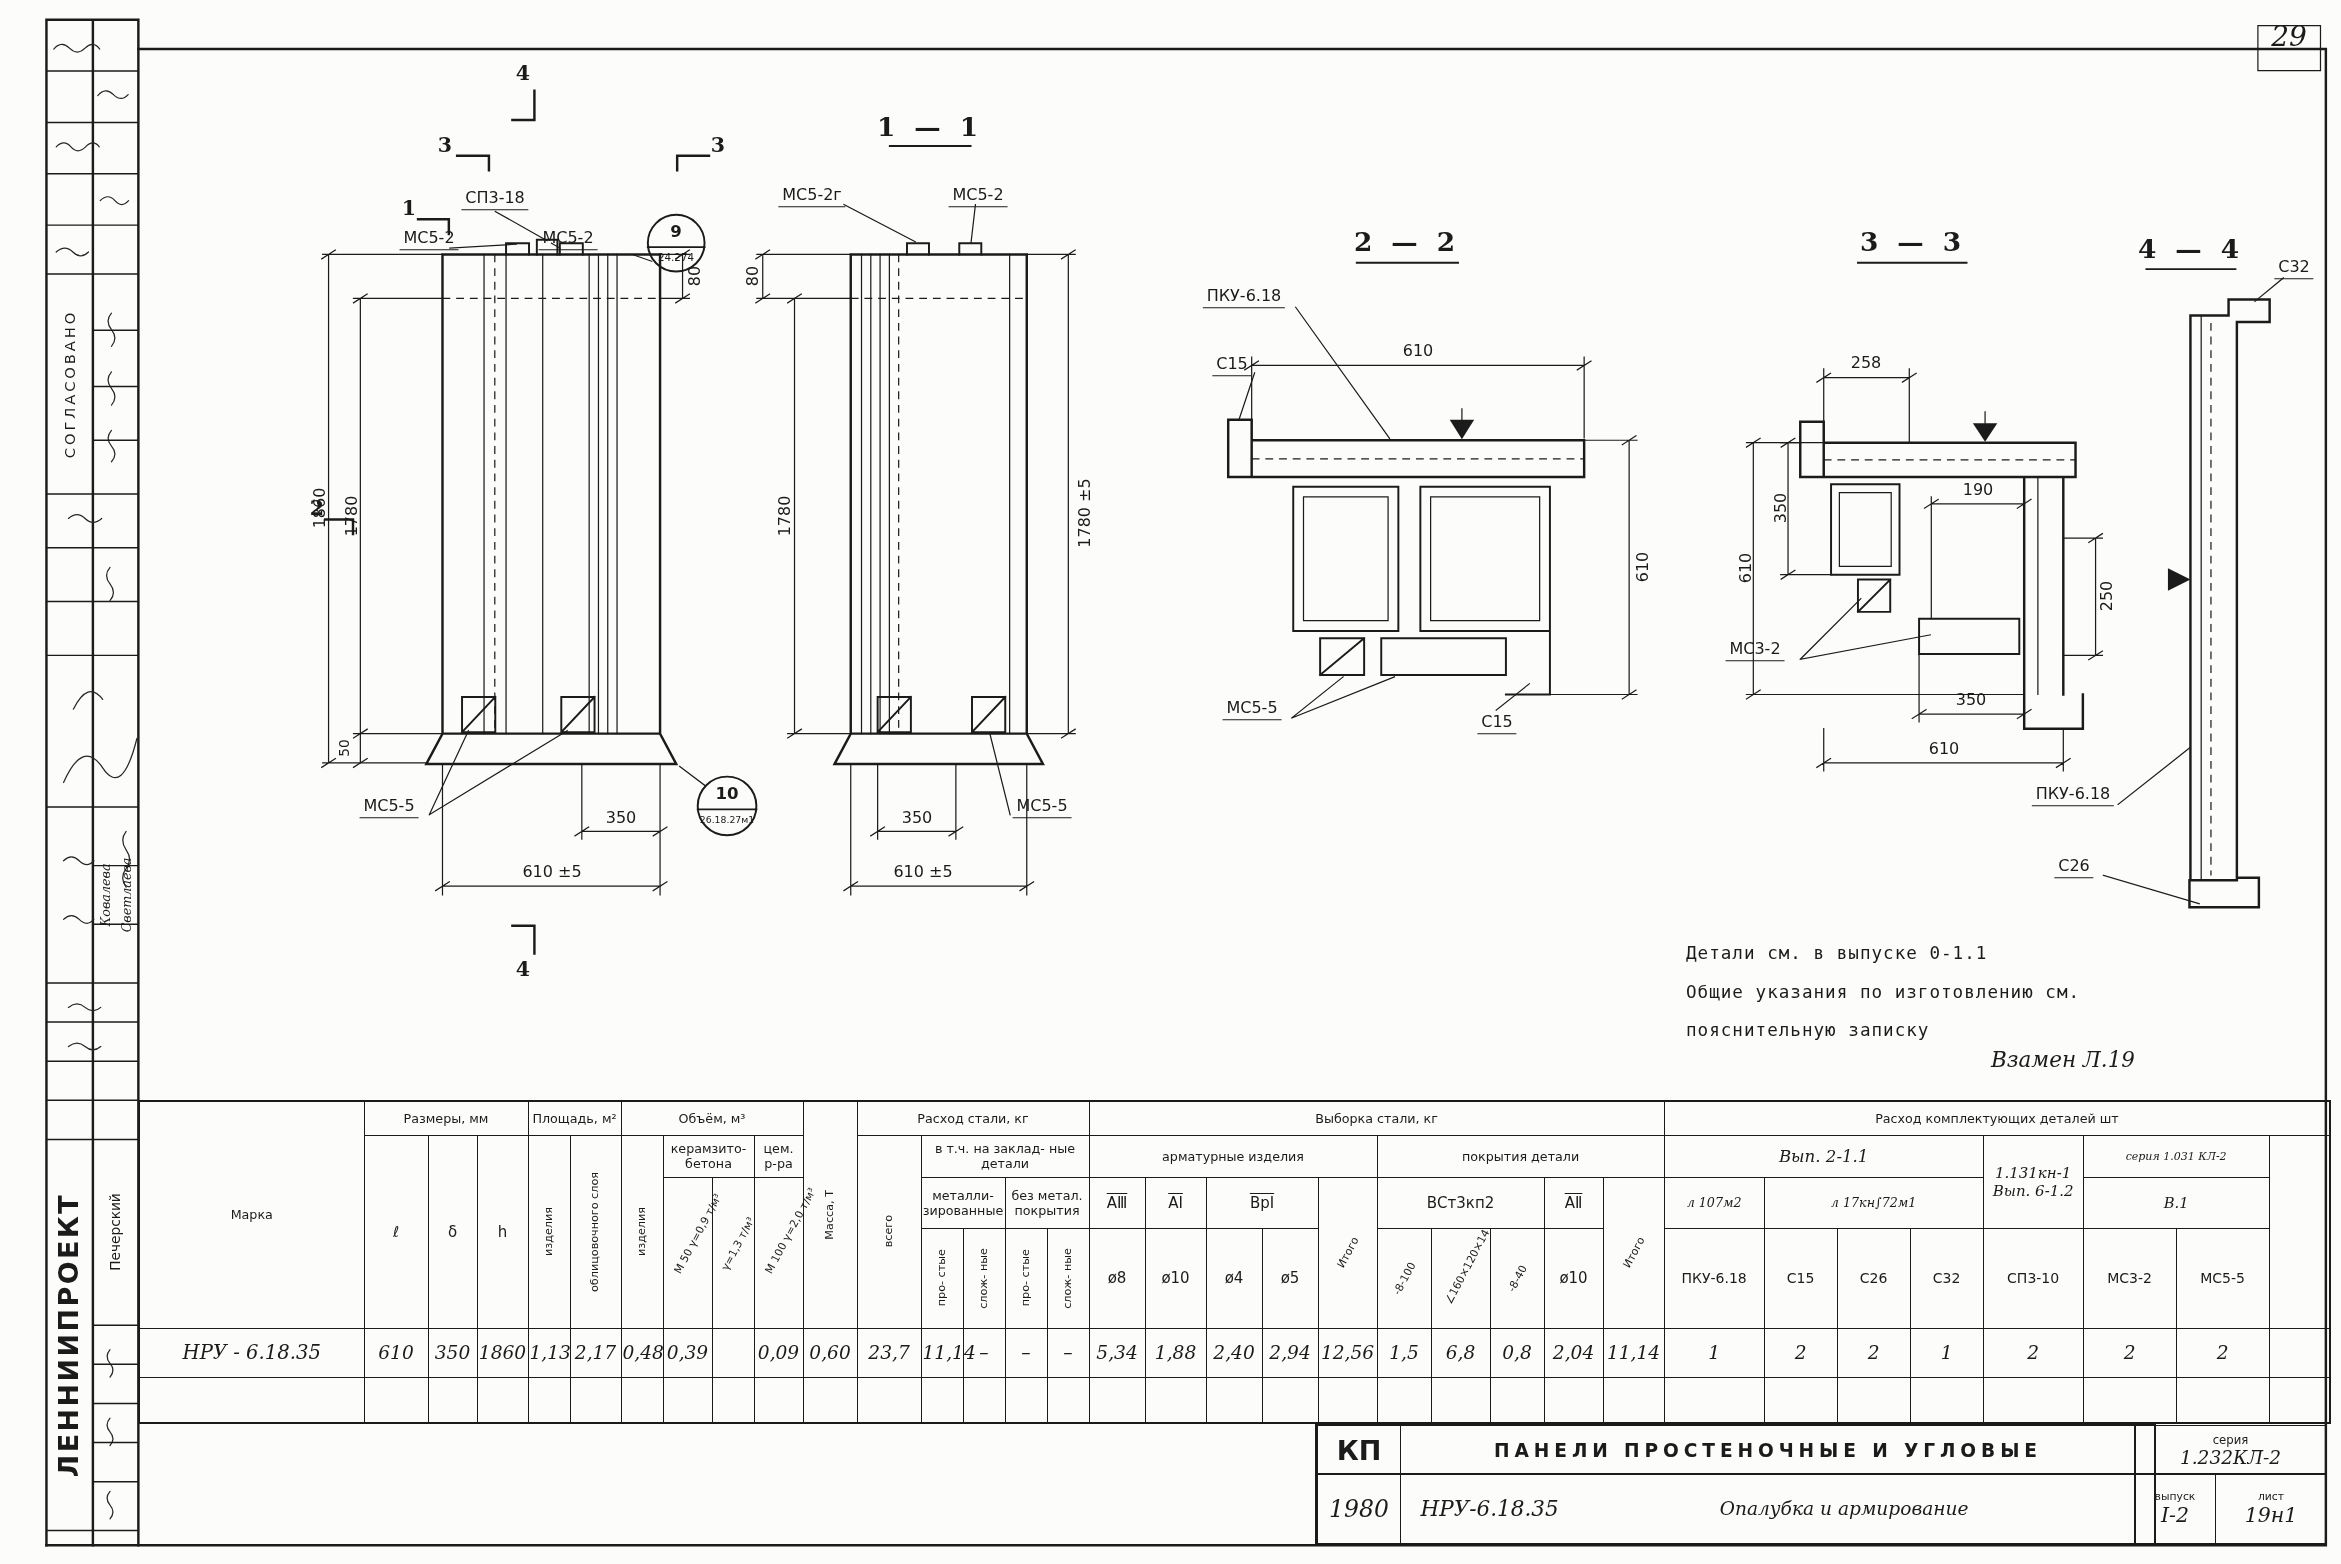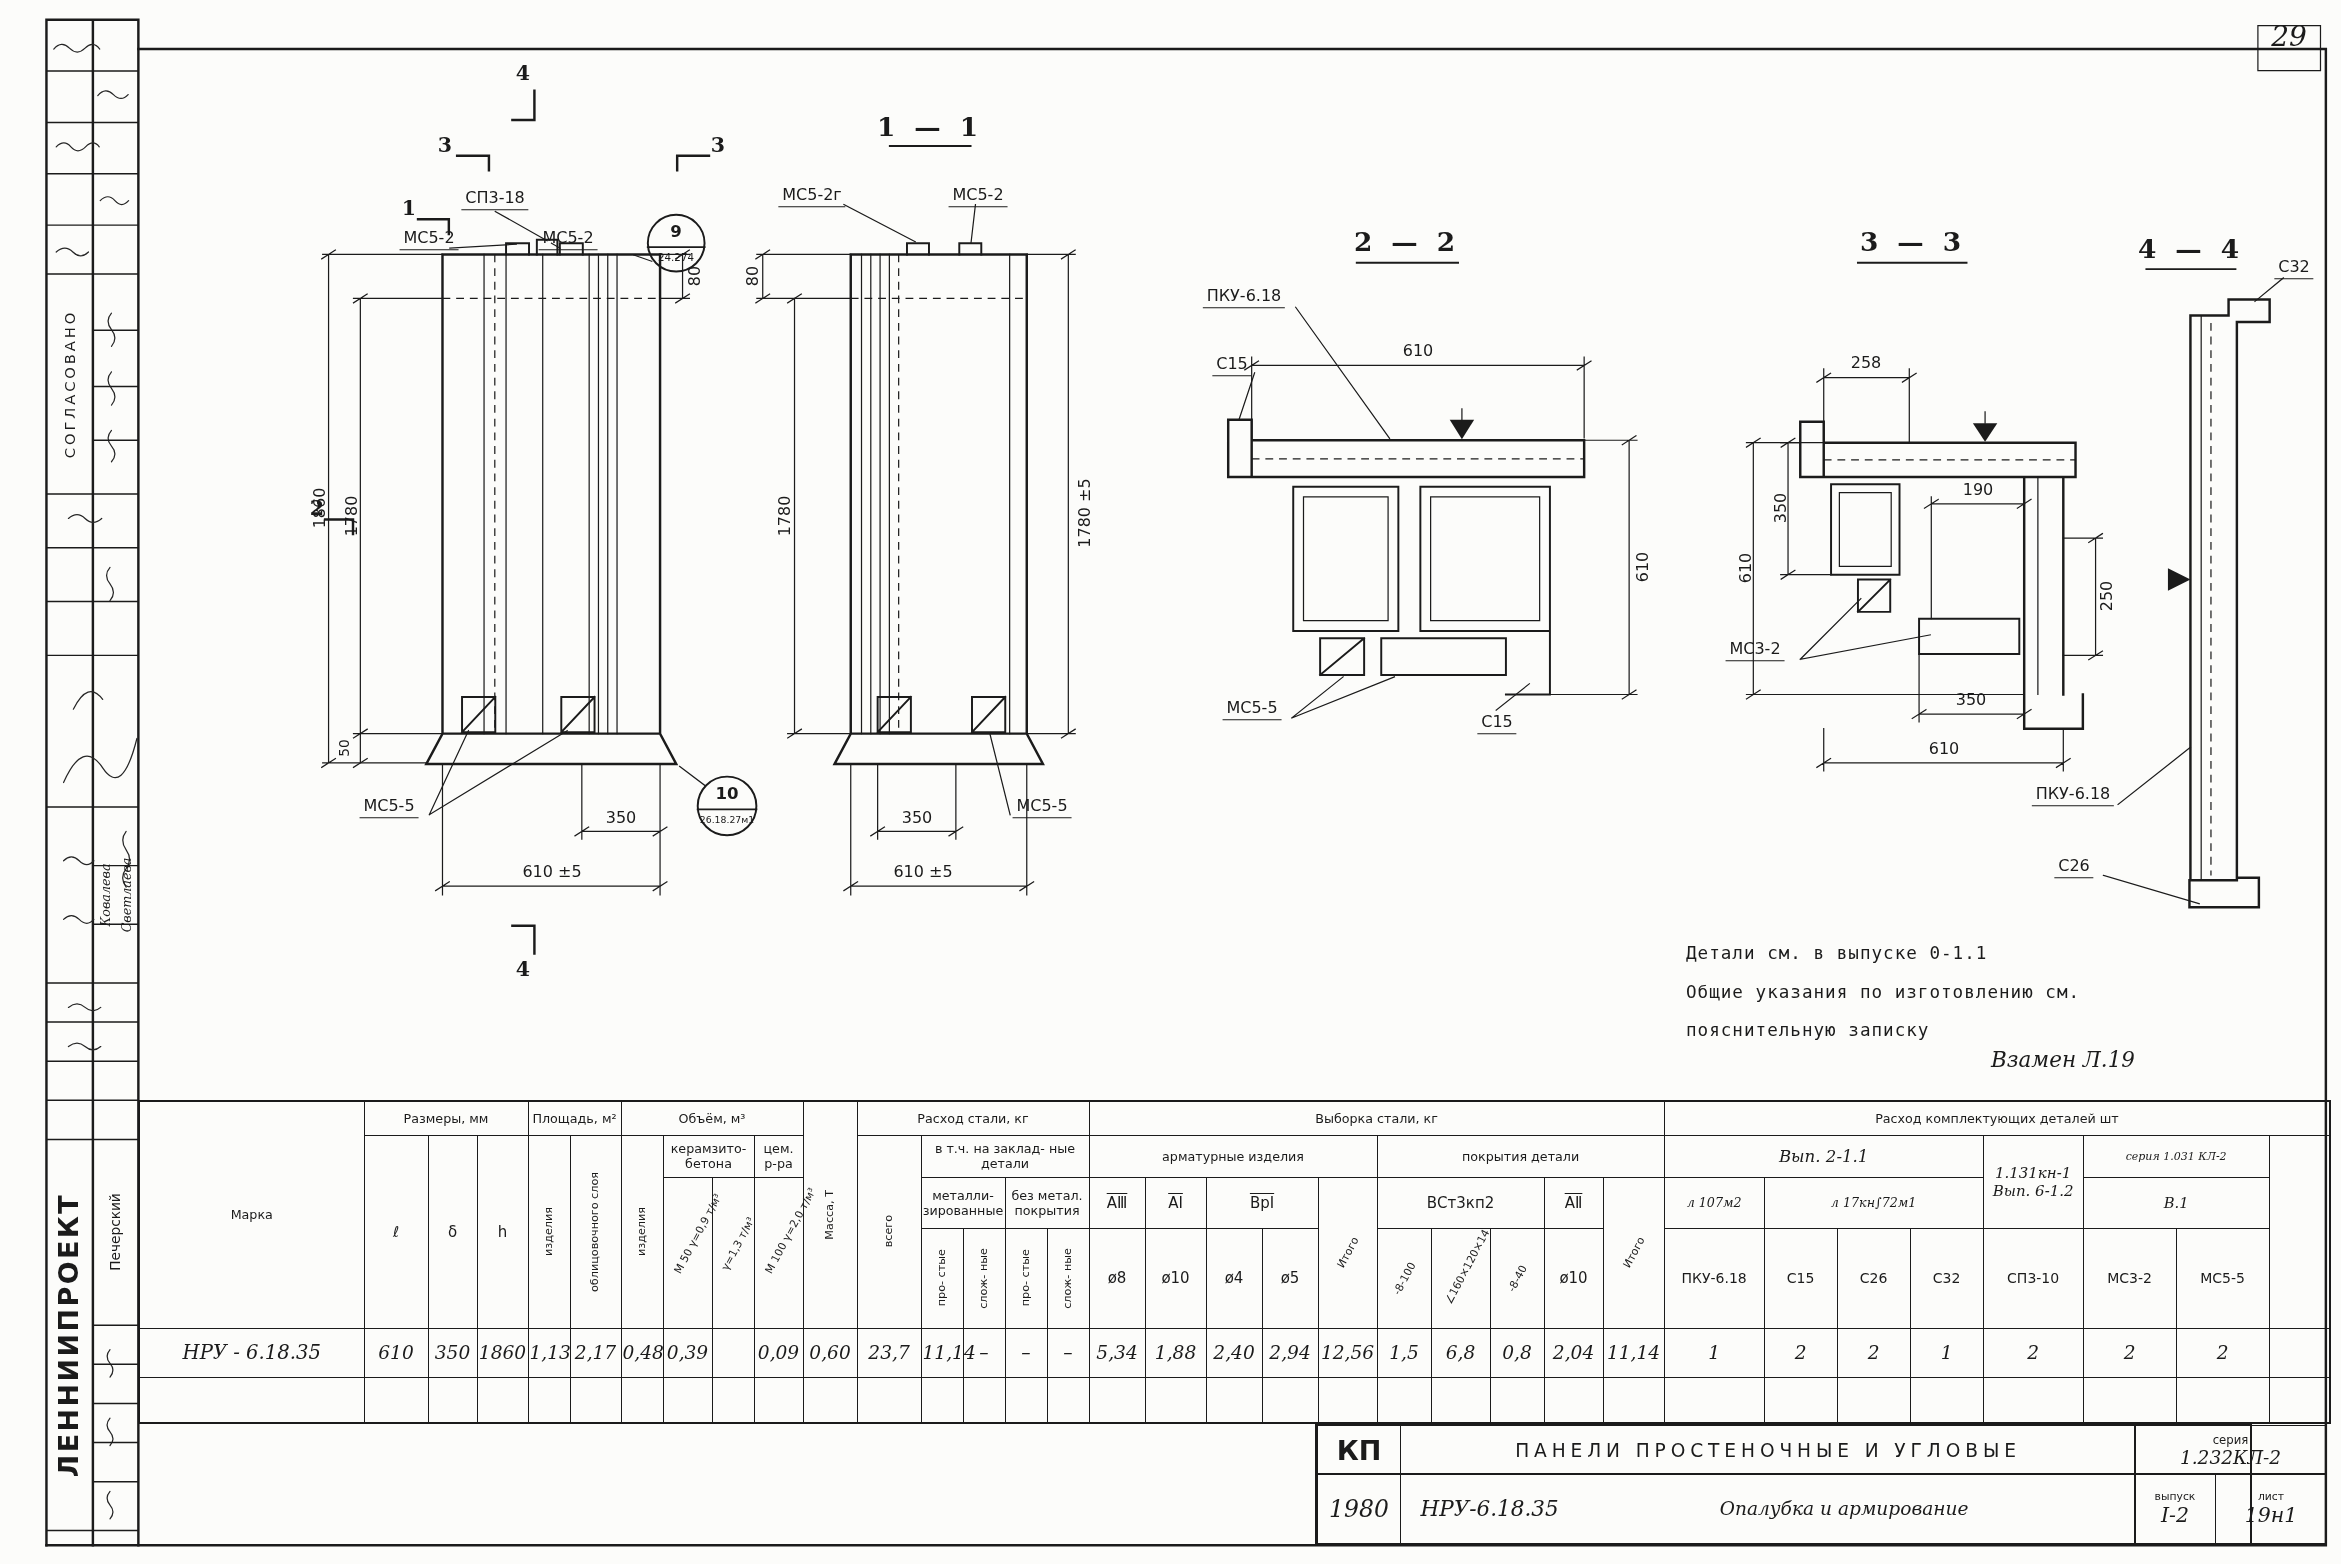--- a/index.html
+++ b/index.html
@@ -396,29 +396,29 @@
           <td></td>
           <td></td>
           <td></td>
           <td></td>
           <td></td>
           <td></td>
   </tr>
 </tbody>
     </table>
 
-<div class="tb" style="left:1315px;top:1423px;width:937px;height:122px">
+<div class="tb" style="left:1315px;top:1423px;width:841px;height:122px">
   <div class="tbcell" style="left:0;top:0;width:84px;height:50px">
     <span style="font-size:27px;font-weight:bold">КП</span>
   </div>
   <div class="tbcell" style="left:0;top:48px;width:84px;height:71px">
     <span class="hand" style="font-size:23.5px">1980</span>
   </div>
   <div class="tbcell" style="left:83px;top:0;width:736px;height:50px">
-    <span style="font-size:18.6px;font-weight:normal;letter-spacing:4.9px">ПАНЕЛИ ПРОСТЕНОЧНЫЕ И УГЛОВЫЕ</span>
+    <span style="font-size:18.6px;font-weight:bold;letter-spacing:4.9px">ПАНЕЛИ ПРОСТЕНОЧНЫЕ И УГЛОВЫЕ</span>
   </div>
   <div class="tbcell" style="left:83px;top:48px;width:736px;height:71px;justify-content:flex-start">
     <span class="hand" style="font-size:21.5px;margin-left:19.6px">НРУ-6.18.35</span>
     <span class="hand" style="font-size:18.6px;margin-left:161px">Опалубка и армирование</span>
   </div>
   <div class="tbcell" style="left:817px;top:0;width:193px;height:50px;flex-direction:column">
     <span style="font-size:11.7px">серия</span>
     <span class="hand" style="font-size:18.6px">1.232КЛ-2</span>
   </div>
   <div class="tbcell" style="left:817px;top:48px;width:82px;height:71px;flex-direction:column">

